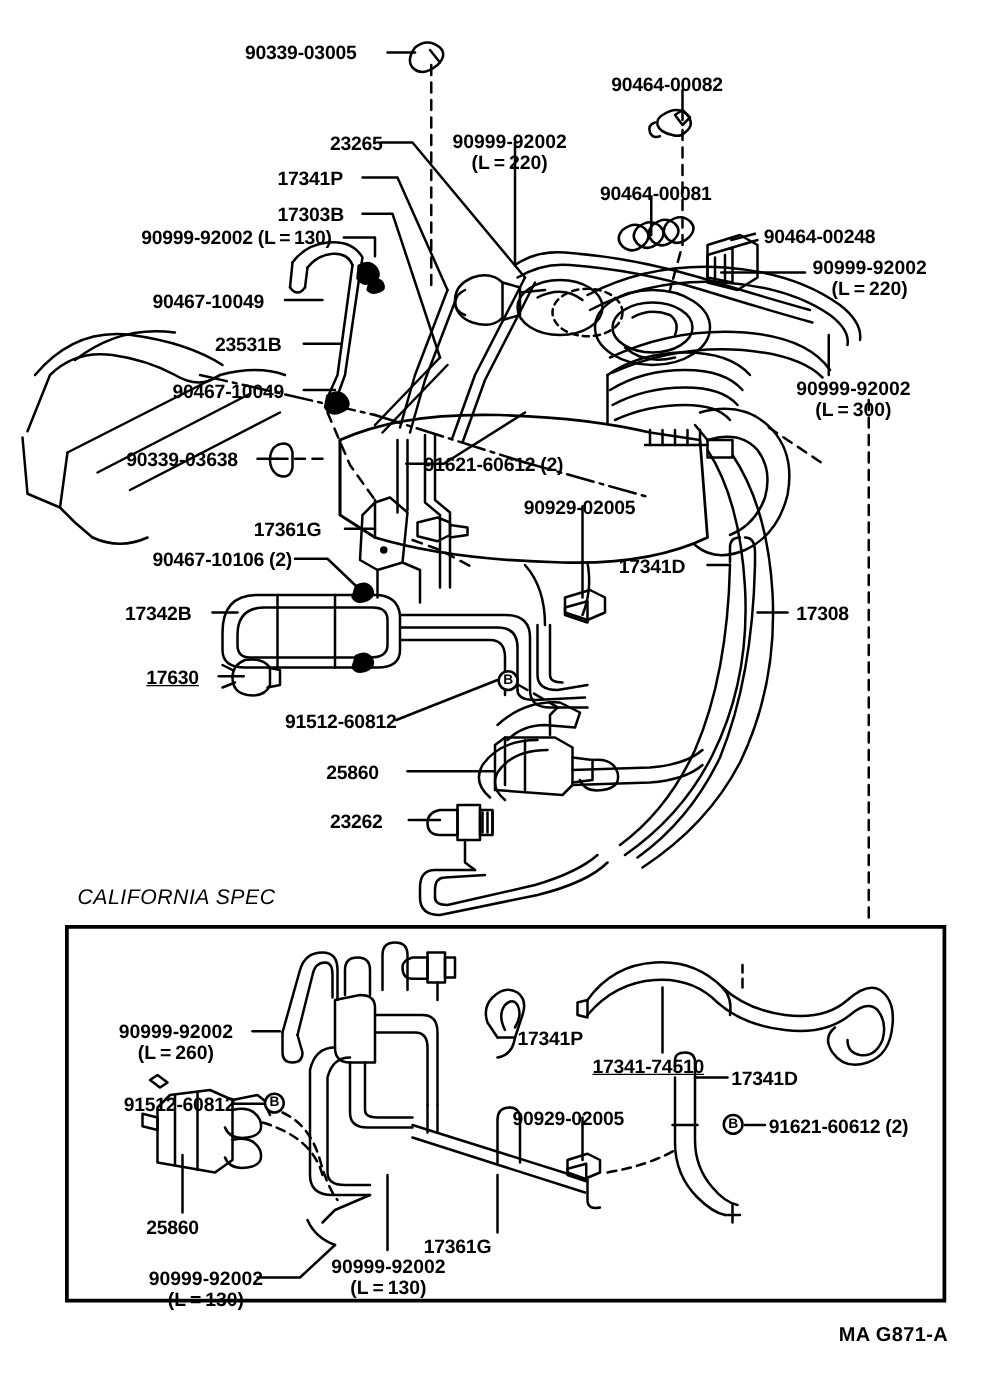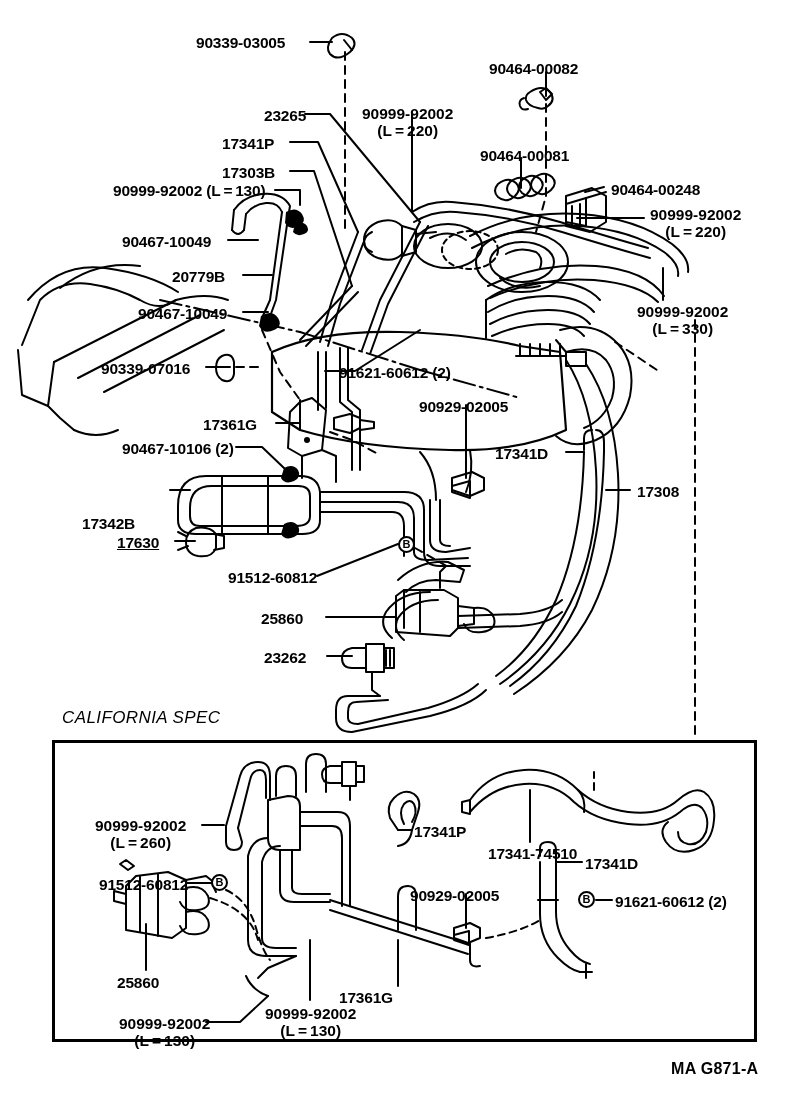--- a/index.html
+++ b/index.html
@@ -239,49 +239,49 @@
 
     </g>
   </svg>
 
   <div class="lbl" style="left:196px;top:35px;">90339-03005</div>
   <div class="lbl" style="left:228px;top:108px;margin-left:36px;">23265</div>
   <div class="lbl" style="left:222px;top:136px;">17341P</div>
   <div class="lbl" style="left:222px;top:165px;">17303B</div>
   <div class="lbl" style="left:113px;top:183px;">90999-92002 (L = 130)</div>
   <div class="lbl" style="left:122px;top:234px;">90467-10049</div>
-  <div class="lbl" style="left:172px;top:269px;">20779B</div>
+  <div class="lbl" style="left:172px;top:269px;">23531B</div>
   <div class="lbl" style="left:138px;top:306px;">90467-10049</div>
-  <div class="lbl" style="left:101px;top:361px;">90339-07016</div>
+  <div class="lbl" style="left:101px;top:361px;">90339-03638</div>
   <div class="lbl" style="left:339px;top:365px;">91621-60612 (2)</div>
   <div class="lbl" style="left:203px;top:417px;">17361G</div>
   <div class="lbl" style="left:419px;top:399px;">90929-02005</div>
   <div class="lbl" style="left:122px;top:441px;">90467-10106 (2)</div>
   <div class="lbl" style="left:495px;top:446px;">17341D</div>
-  <div class="lbl" style="left:82px;top:484px;margin-top:32px;">17342B</div>
+  <div class="lbl" style="left:100px;top:484px;">17342B</div>
   <div class="lbl" style="left:637px;top:484px;">17308</div>
   <div class="lbl" style="left:117px;top:535px;text-decoration:underline;">17630</div>
   <div class="lbl" style="left:228px;top:570px;">91512-60812</div>
   <div class="lbl" style="left:261px;top:611px;">25860</div>
   <div class="lbl" style="left:264px;top:650px;">23262</div>
   <div class="lbl" style="left:489px;top:61px;">90464-00082</div>
   <div class="lbl" style="left:480px;top:148px;">90464-00081</div>
   <div class="lbl" style="left:611px;top:166px;margin-top:16px;">90464-00248</div>
 
   <div class="lbl2" style="left:362px;top:105px;">
     <span class="l1">90999-92002</span>
     <span class="l2">(L = 220)</span>
   </div>
   <div class="lbl2" style="left:650px;top:206px;">
     <span class="l1">90999-92002</span>
     <span class="l2">(L = 220)</span>
   </div>
   <div class="lbl2" style="left:637px;top:303px;">
     <span class="l1">90999-92002</span>
-    <span class="l2">(L = 330)</span>
+    <span class="l2">(L = 300)</span>
   </div>
 
   <div class="circB" style="left:398px;top:536px;">B</div>
 
   <div class="capbox" style="left:52px;top:740px;width:705px;height:302px;"></div>
   <div class="caption" style="left:58px;top:708px;font-style:italic;">CALIFORNIA SPEC</div>
 
   <svg class="layer" viewBox="0 0 792 1098" xmlns="http://www.w3.org/2000/svg">
     <g fill="none" stroke="#000" stroke-width="2" stroke-linecap="round" stroke-linejoin="round">
 
@@ -363,21 +363,21 @@
 
       <path d="M268 996 Q252 990 246 976"></path>
       <path d="M296 956 L268 968 L258 978"></path>
 
       <path d="M580 972 L592 972 M586 964 L586 978"></path>
 
     </g>
   </svg>
 
   <div class="lbl" style="left:414px;top:824px;">17341P</div>
-  <div class="lbl" style="left:488px;top:846px;">17341-74510</div>
+  <div class="lbl" style="left:474px;top:846px;text-decoration:underline;">17341-74510</div>
   <div class="lbl" style="left:99px;top:877px;">91512-60812</div>
   <div class="lbl" style="left:585px;top:856px;">17341D</div>
   <div class="lbl" style="left:410px;top:888px;">90929-02005</div>
   <div class="lbl" style="left:615px;top:894px;">91621-60612 (2)</div>
   <div class="lbl" style="left:117px;top:975px;">25860</div>
   <div class="lbl" style="left:339px;top:990px;">17361G</div>
 
   <div class="lbl2" style="left:95px;top:817px;">
     <span class="l1">90999-92002</span>
     <span class="l2">(L = 260)</span>

